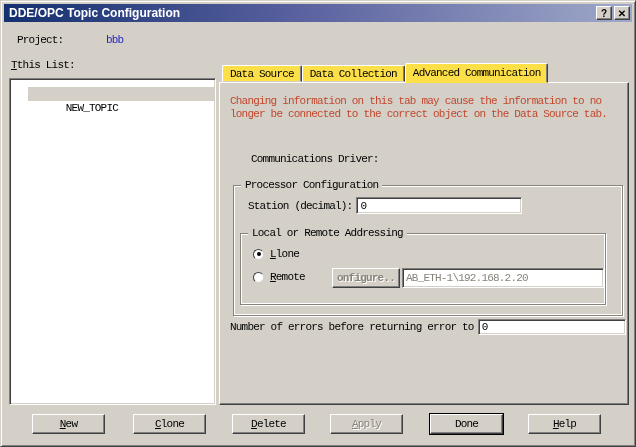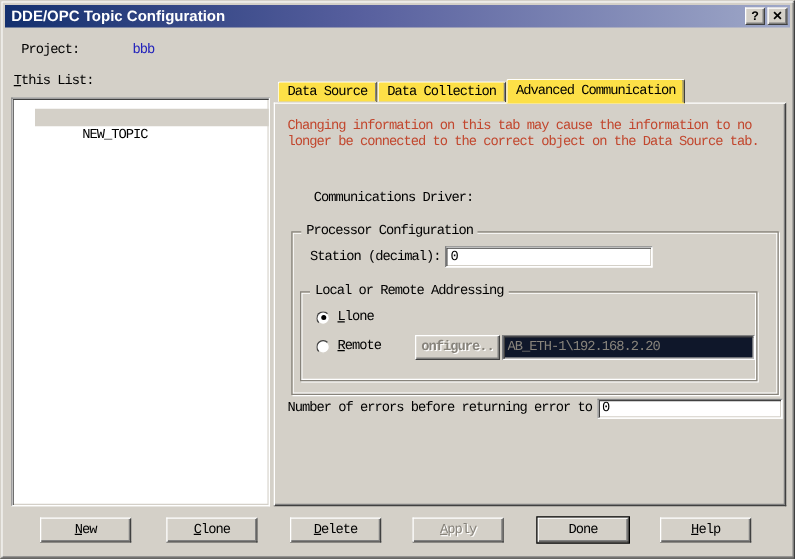--- a/index.html
+++ b/index.html
@@ -116,21 +116,21 @@
     border: 1px solid; border-color: #ffffff #404040 #404040 #ffffff;
     box-shadow: inset -1px -1px 0 #808080;
     font: inherit; letter-spacing: inherit;
   }
   .btn.disabled { color: #87837b; text-shadow: 1px 1px 0 #ffffff; }
   .btn.default { outline: 1px solid #000000; }
 
   .configure-btn { position: absolute; left: 91px; top: 34px; width: 68px; height: 20px; font-weight: bold; }
   .remote-field {
     position: absolute; left: 161px; top: 34px; width: 202px; height: 20px;
-    background: #0f172a; color: #87837b;
+    background: #ffffff; color: #87837b;
   }
 
   .errors-row { position: absolute; left: 10px; top: 236px; display: flex; align-items: center; }
   .errors-label { margin-right: 4px; white-space: pre; }
   .errors-input { width: 148px; height: 16px; }
 
   
   .footer-btn { position: absolute; top: 413px; width: 73px; height: 20px; }
   .btn-new    { left: 31px; }
   .btn-clone  { left: 132px; }

